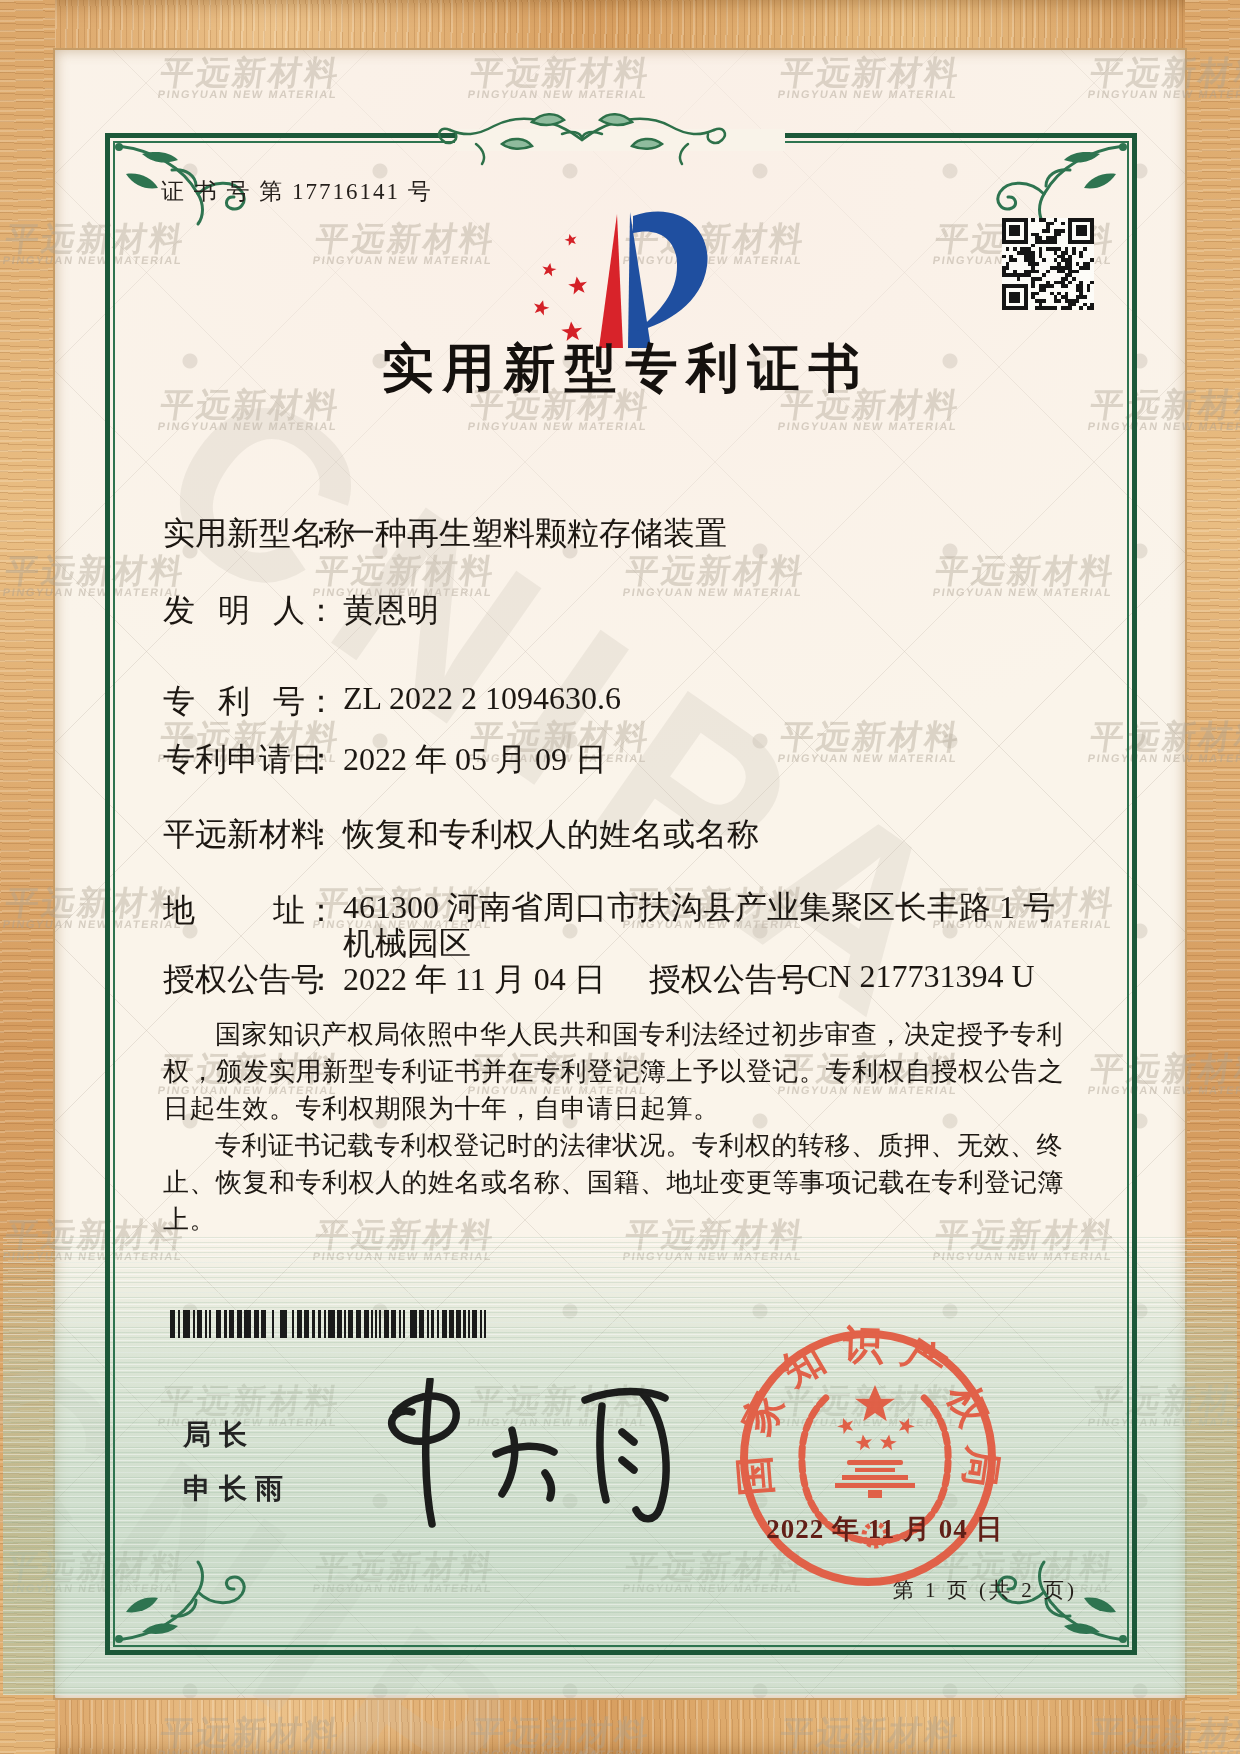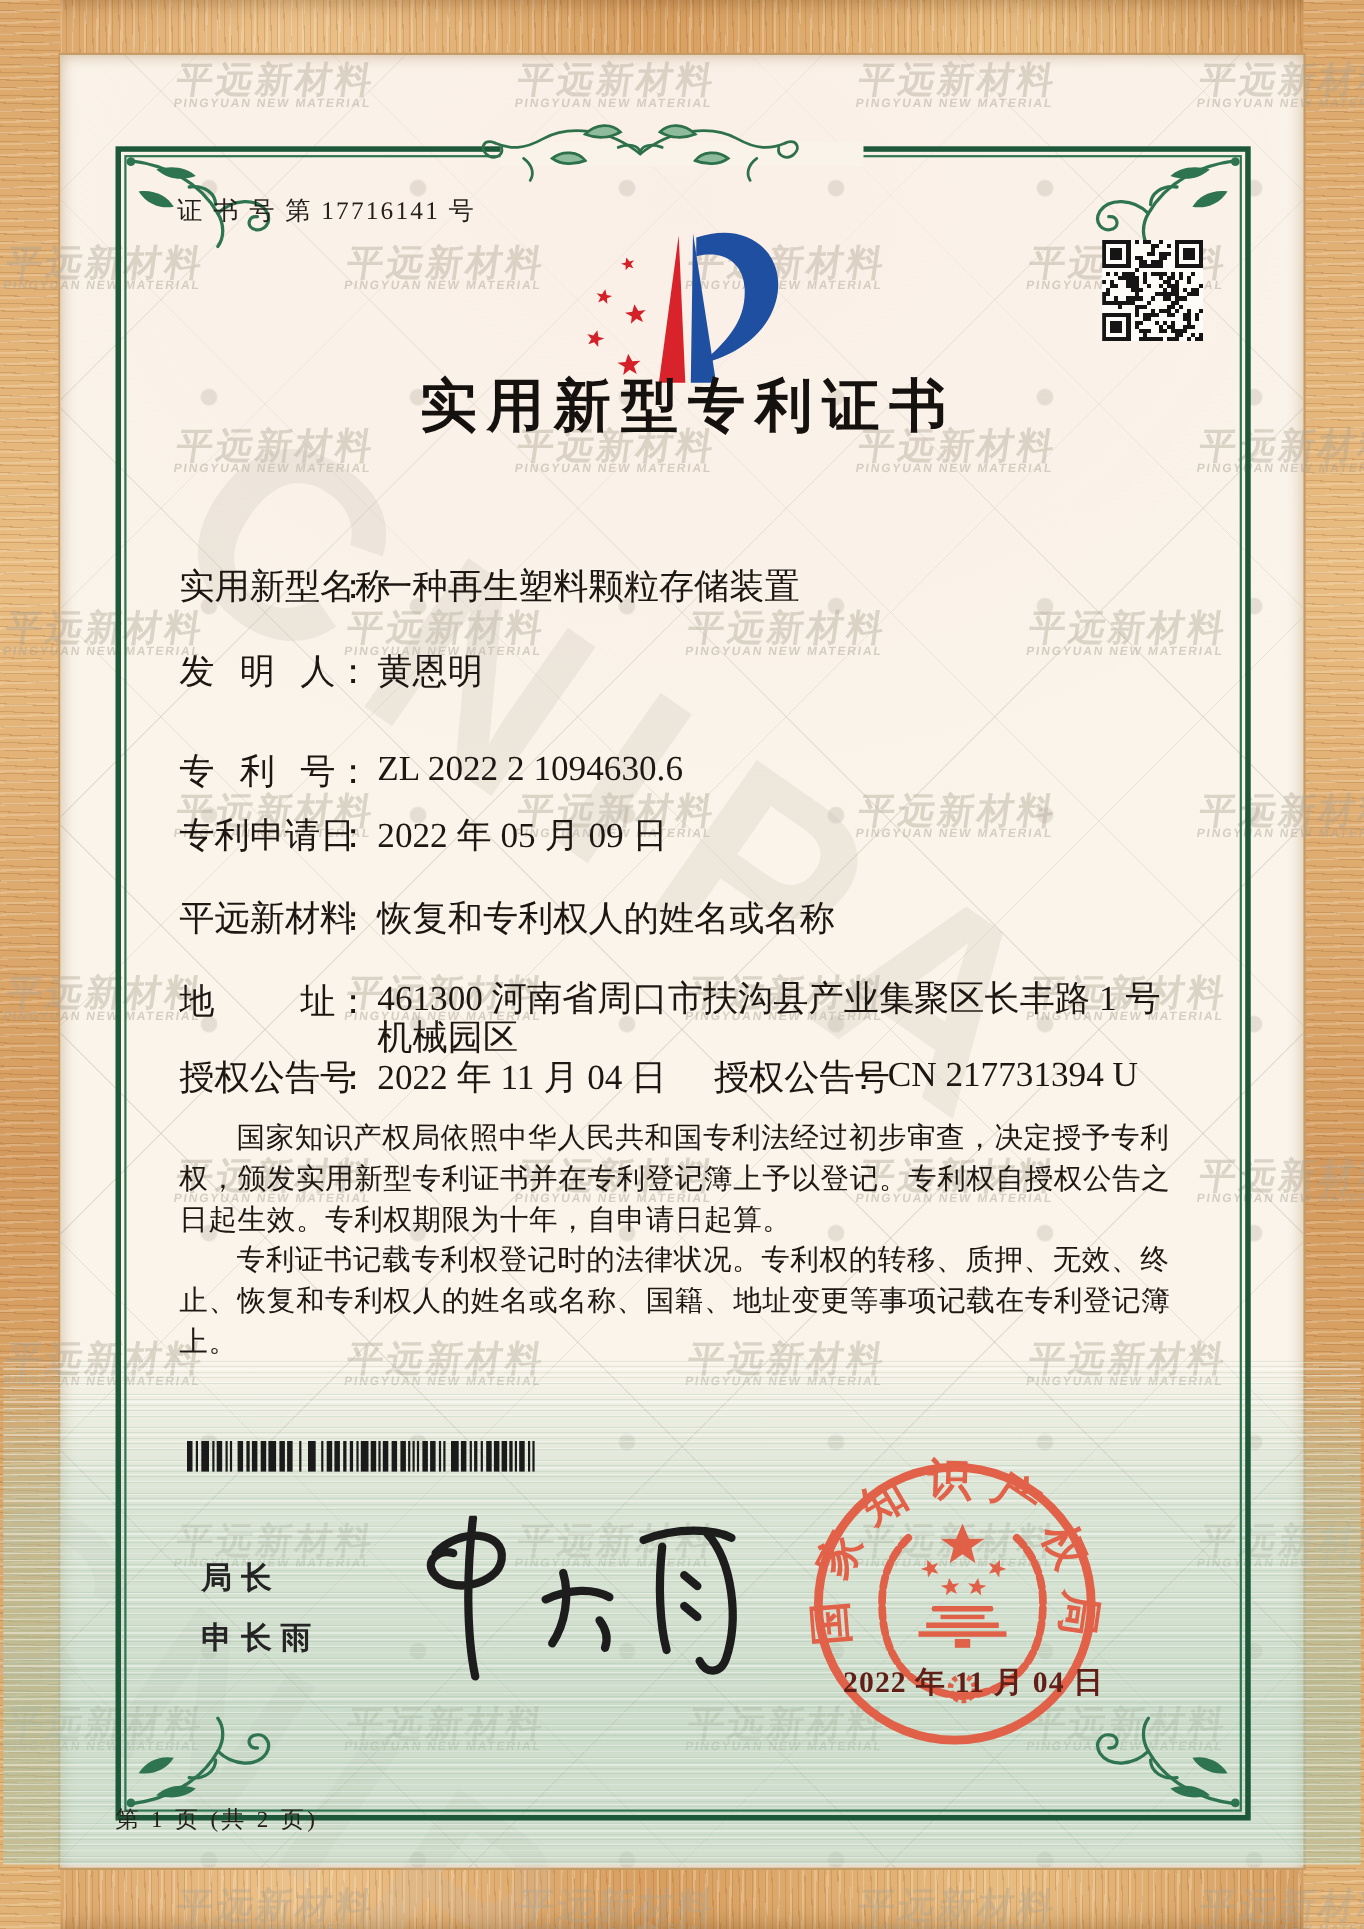--- a/index.html
+++ b/index.html
@@ -50,21 +50,21 @@
   .flabel{display:inline-block;width:142px;text-align:justify;text-align-last:justify;vertical-align:top;}
   .fcolon{vertical-align:top;}
   .fvalue{margin-left:6px;vertical-align:top;}
   .fwrap{display:inline-block;white-space:normal;width:742px;line-height:36px;}
   .pair2{position:absolute;left:486px;top:0;white-space:nowrap;}
   .pair2 .flabel{width:120px;}
   .paras{left:163px;top:1016px;width:916px;font-size:26px;line-height:37px;color:#1d1813;}
   .paras p{margin:0;text-indent:2em;letter-spacing:.5px;}
   .signer{font-family:"Liberation Sans","DejaVu Sans",sans-serif;font-size:28px;font-weight:600;
     letter-spacing:8px;color:#242424;z-index:4;position:absolute;left:183px;}
-  .pagenum{left:105px;top:1640px;width:972px;text-align:left;font-size:21px;letter-spacing:3px;color:#241f1a;z-index:4;}
+  .pagenum{left:105px;top:1576px;width:972px;text-align:right;font-size:21px;letter-spacing:3px;color:#241f1a;z-index:4;}
   .footer{left:105px;top:1666px;width:972px;text-align:center;font-size:21px;letter-spacing:4px;color:#241f1a;z-index:5;}
   .seal{z-index:5;opacity:.95;}
   svg text{font-family:"Liberation Serif","DejaVu Serif",serif;}
 </style>
 </head>
 <body>
 
 <div class="canvas">
   <div class="wood-side wood-left"></div>
   <div class="wood-side wood-right"></div>

